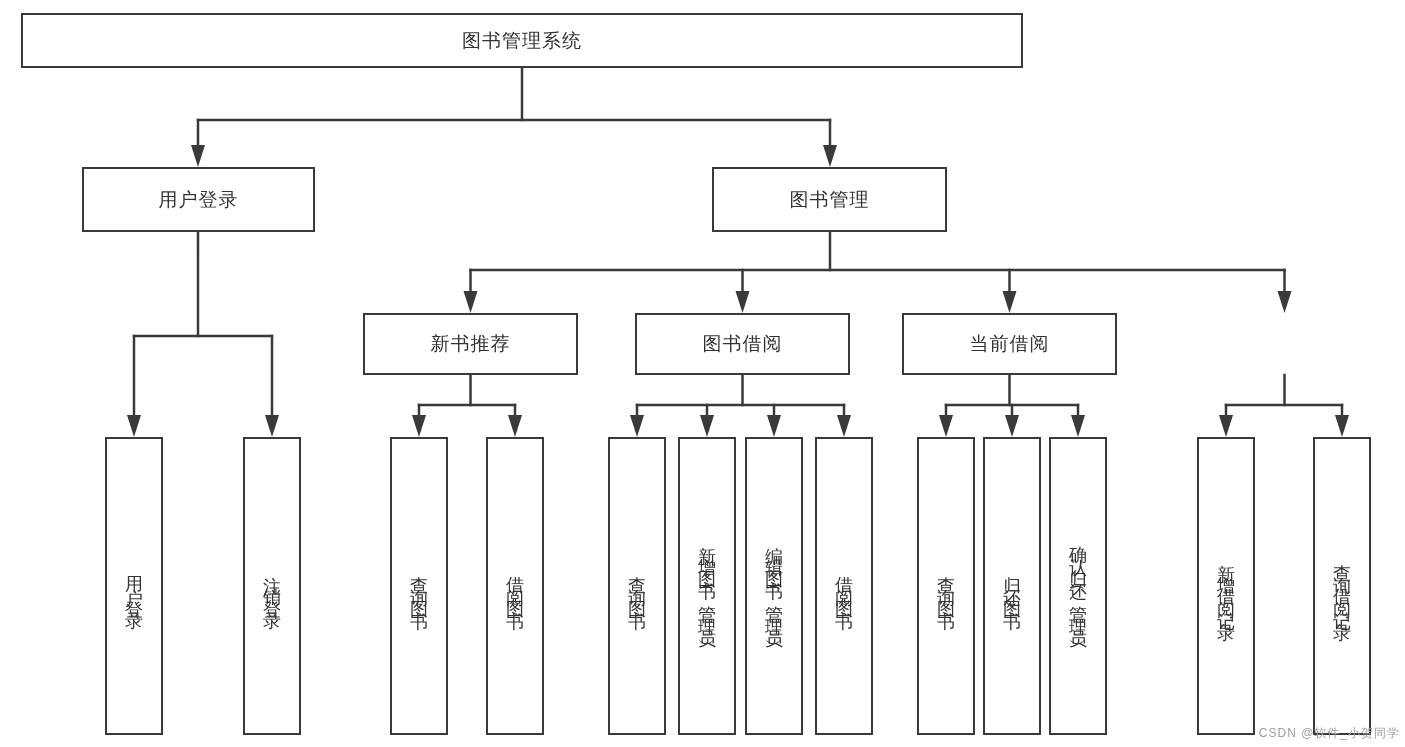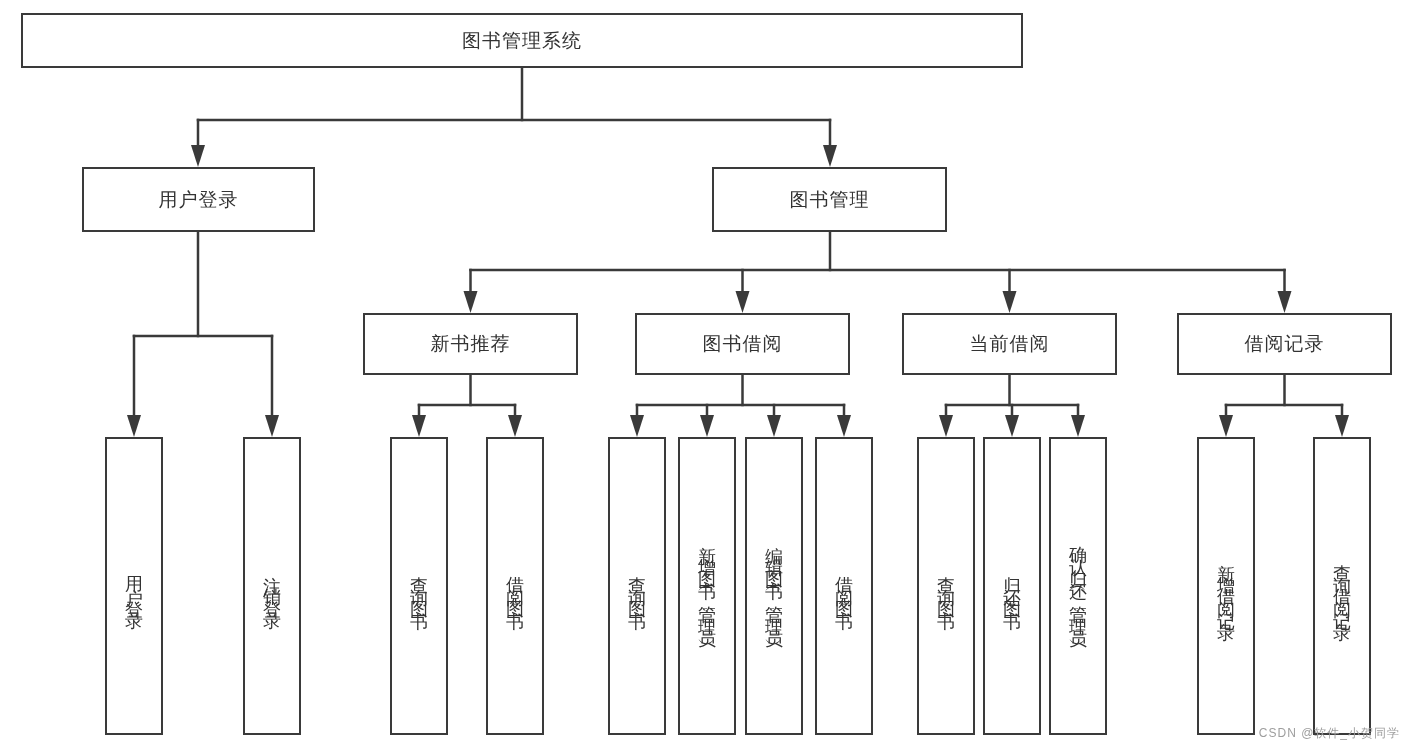--- a/index.html
+++ b/index.html
@@ -124,23 +124,20 @@
 
   <div class="box lv3" style="left:363px">
     <span>新书推荐</span>
   </div>
   <div class="box lv3" style="left:902px">
     <span>当前借阅</span>
   </div>
   <div class="box lv3" style="left:635px">
     <span>图书借阅</span>
   </div>
-  <div class="box lv3" style="left:1177px">
-    <span>借阅记录</span>
-  </div>
 
   <div class="box leaf" style="left:105px">
     <span class="vtext">用户登录</span>
   </div>
   <div class="box leaf" style="left:243px">
     <span class="vtext">注销登录</span>
   </div>
 
   <div class="box leaf" style="left:390px">
     <span class="vtext">查询图书</span>

